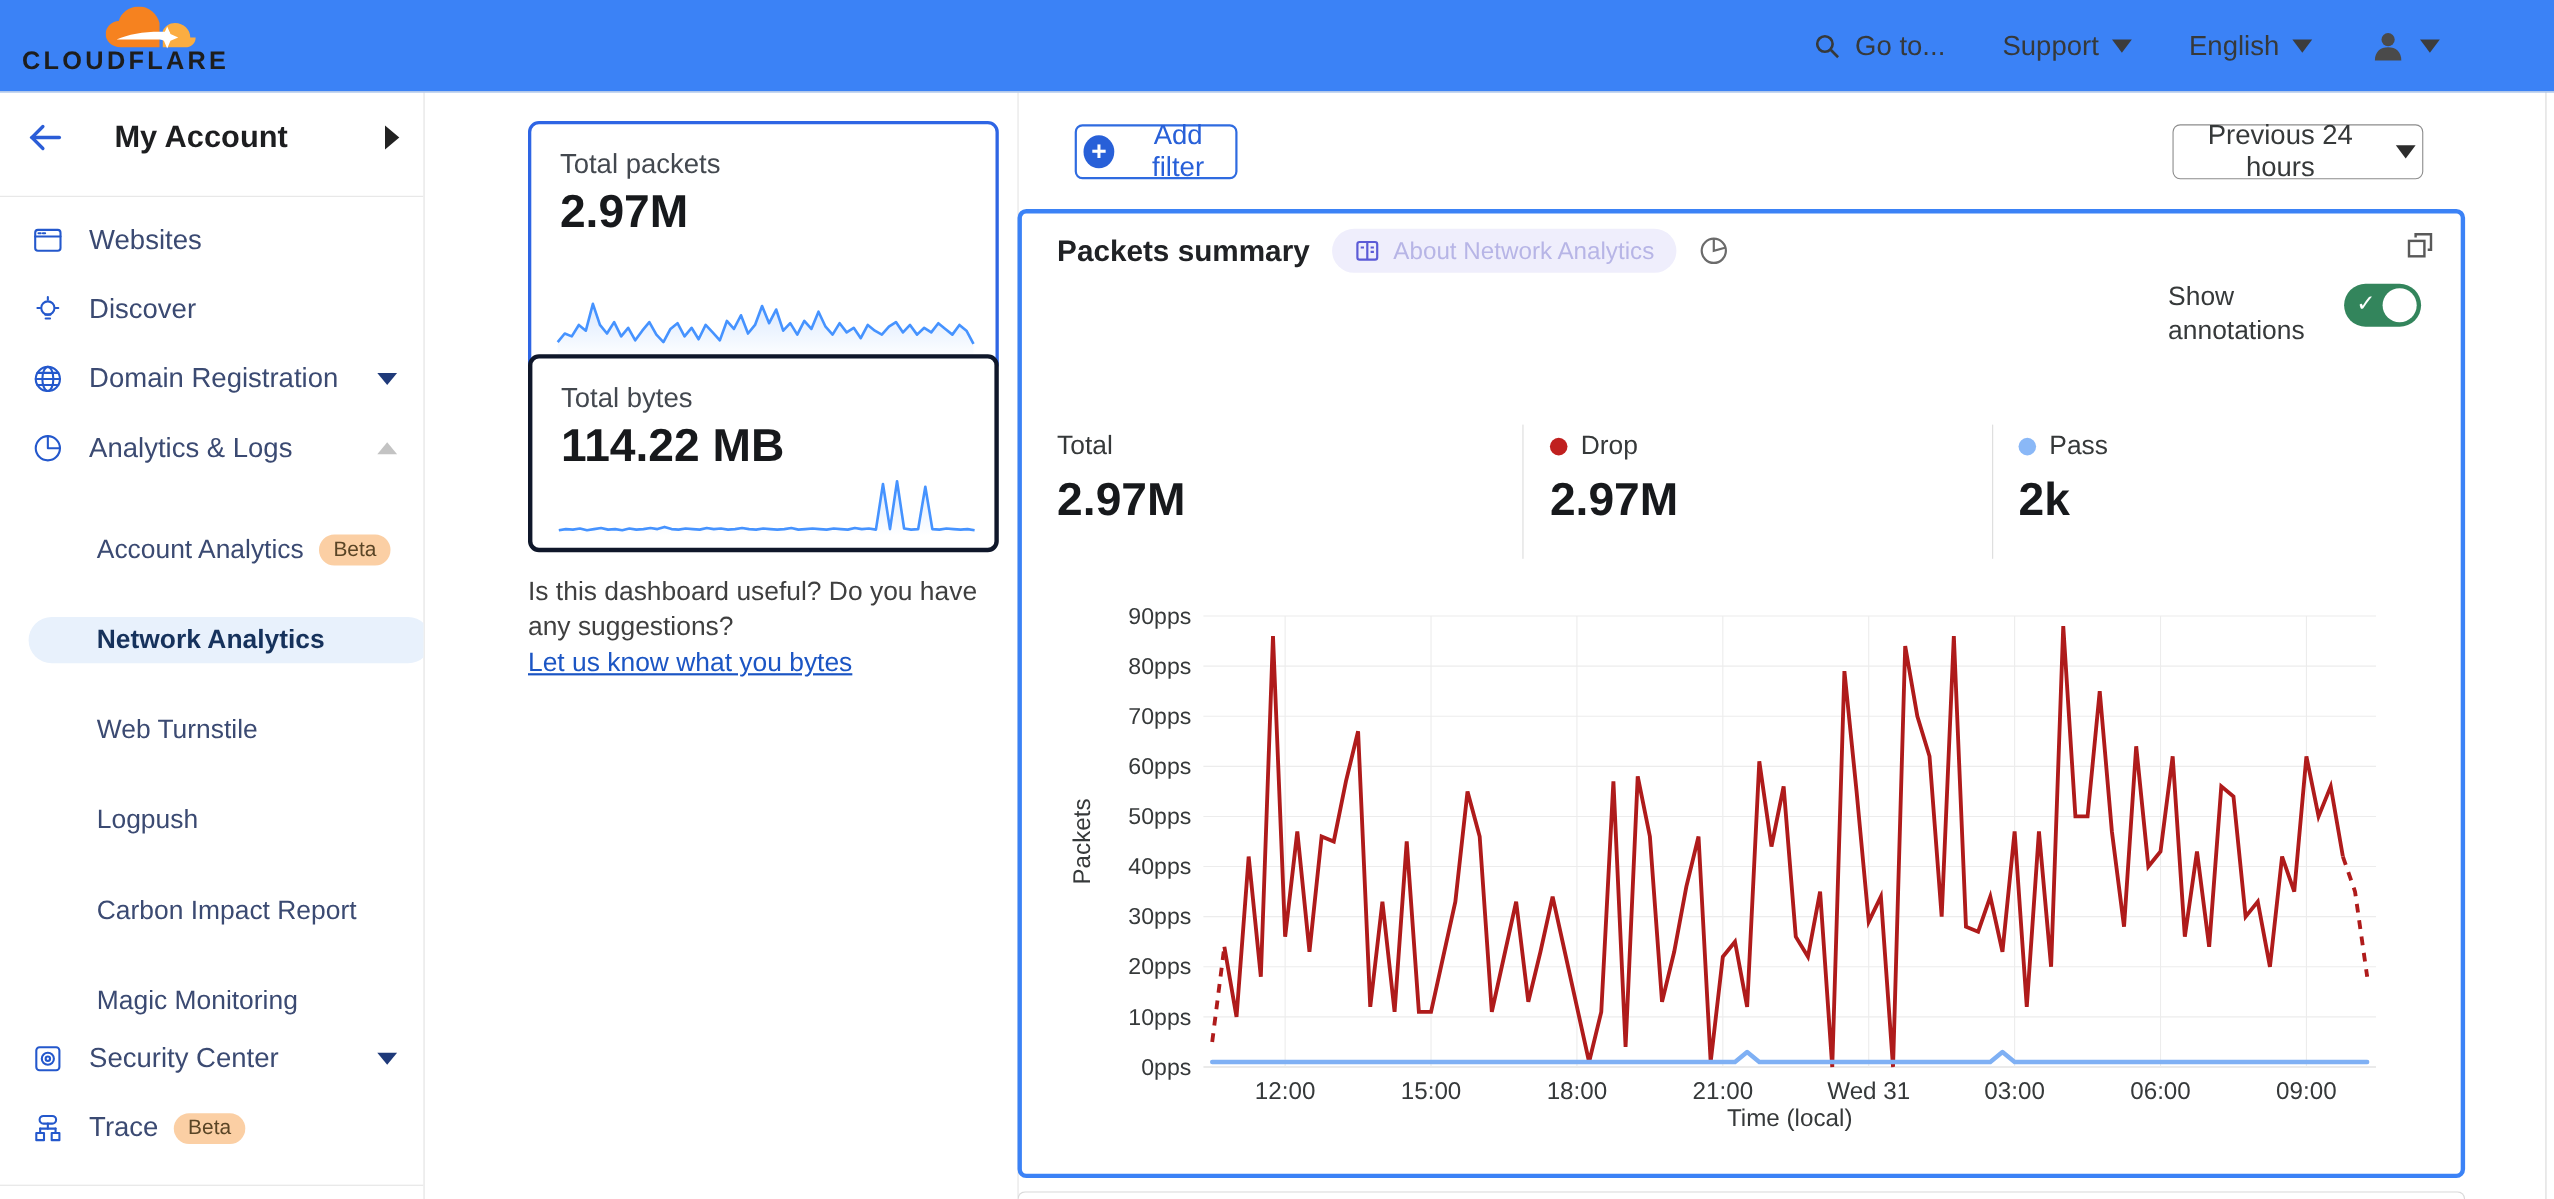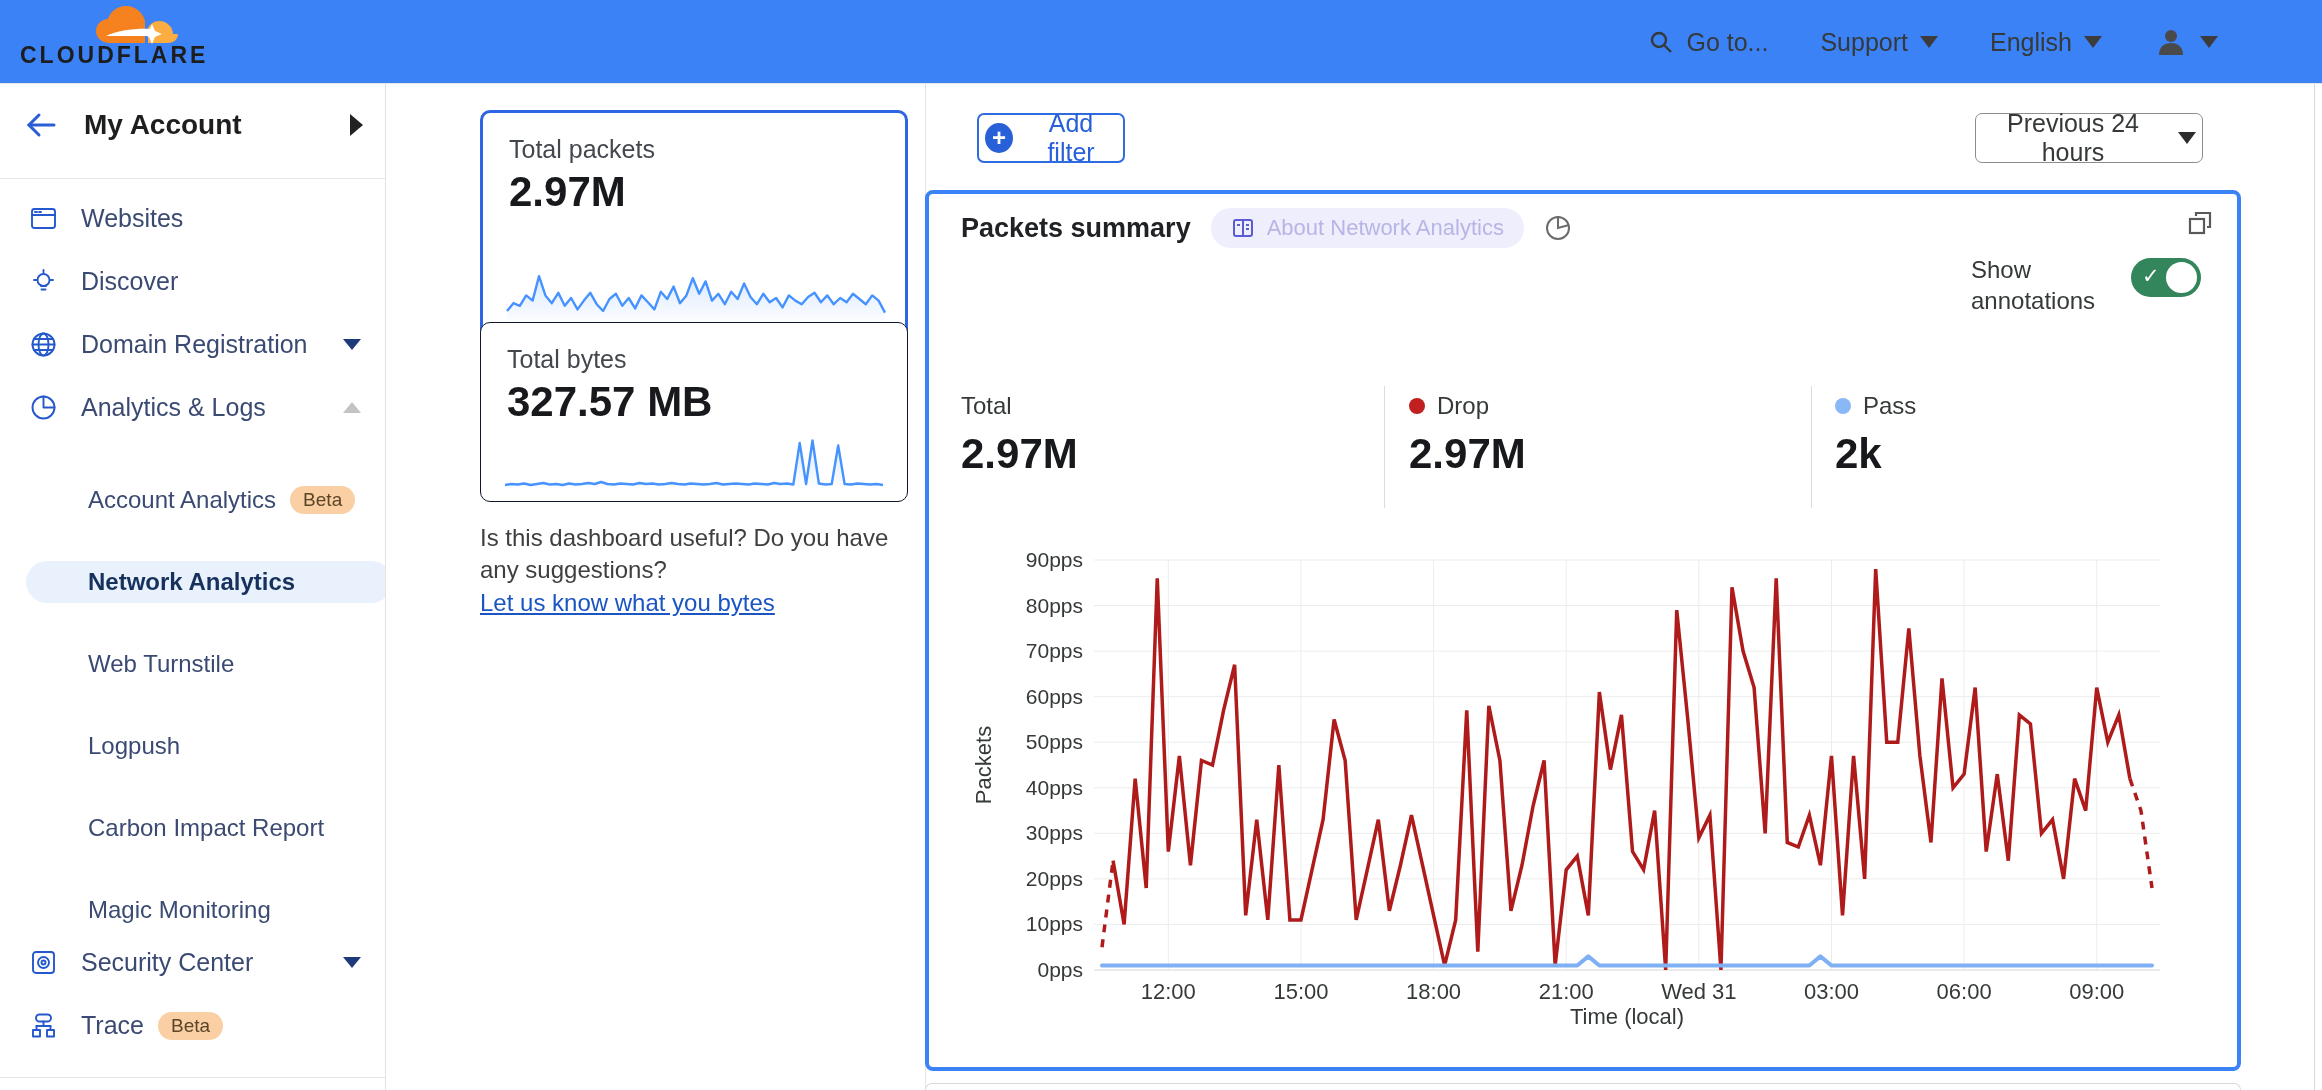--- a/index.html
+++ b/index.html
@@ -10,37 +10,37 @@
   #header{position:absolute;left:0;top:0;width:2322px;height:84px;background:#3b82f6;border-bottom:1px solid #e6e6e6;z-index:20;}
   #logo{position:absolute;left:20px;top:6px;width:180px;cursor:pointer;}
   #logo .cloud{margin-left:76px;display:block;}
   #logo .logo-text{font-size:23px;font-weight:bold;letter-spacing:3px;color:#1d1d1d;margin-top:-2px;}
   #top-nav{position:absolute;right:104px;top:0;height:84px;display:flex;align-items:center;gap:52px;}
   .nav-item{display:flex;align-items:center;gap:12px;font-size:25px;color:#36393a;cursor:pointer;}
   .caret{width:0;height:0;border-left:9px solid transparent;border-right:9px solid transparent;border-top:12px solid #3c3c3c;display:inline-block;}
 
   
   #sidebar{position:absolute;left:0;top:84px;width:386px;height:1006px;background:#fff;border-right:1px solid #e2e2e2;overflow:hidden;}
-  #acct-row{height:95px;border-bottom:1px solid #e6e6e6;display:flex;align-items:center;padding:0 22px 12px 24px;}
+  #acct-row{height:95px;border-bottom:1px solid #e6e6e6;display:flex;align-items:center;padding:0 22px 12px 24px;gap:20px;}
   #acct-row .back{color:#2b5dd7;margin-right:26px;display:flex;cursor:pointer;}
   #acct-row .acct-title{font-size:28px;font-weight:bold;color:#1d1e20;flex:1;}
   #acct-row .fwd{width:0;height:0;border-top:11px solid transparent;border-bottom:11px solid transparent;border-left:13px solid #222;cursor:pointer;}
   #side-nav{padding-top:8px;}
   .side-item{height:63px;display:flex;align-items:center;padding:0 24px 0 30px;cursor:pointer;}
   .side-item .ic{width:27px;height:27px;margin-right:24px;flex:0 0 27px;display:flex;}
   .side-item .lbl{font-size:25px;color:#3b4a72;flex:1;}
   .side-sub{height:42px;display:flex;align-items:center;padding-left:88px;font-size:24px;color:#3b4a72;cursor:pointer;margin-top:40px;}
   .side-sub.active{background:#e8f1fc;border-radius:26px;margin-left:26px;padding-left:62px;width:366px;font-weight:bold;color:#16325c;}
   .beta{background:#fbcfa4;color:#5a4526;font-size:19px;padding:3px 13px;border-radius:14px;margin-left:14px;}
   .side-div{height:1px;background:#e4e4e4;margin:20px 0;}
   .chev-down{width:0;height:0;border-left:9px solid transparent;border-right:9px solid transparent;border-top:11px solid #1f3a7a;}
   .chev-up{width:0;height:0;border-left:9px solid transparent;border-right:9px solid transparent;border-bottom:11px solid #c3c3c3;}
 
   
-  .mini-card{position:absolute;left:480px;width:428px;background:#fff;border:1px solid #0f172a;border-radius:10px;cursor:pointer;}
+  .mini-card{position:absolute;left:480px;width:428px;background:#fff;border:4px solid #0f172a;border-radius:10px;cursor:pointer;}
   #card0{top:110px;height:230px;border:3px solid #2e65e4;}
   #card1{top:322px;height:180px;}
   .mini-card .ct{font-size:25px;color:#43484f;margin:22px 0 0 26px;}
   .mini-card .cv{font-size:42px;font-weight:bold;color:#17191c;margin:4px 0 0 26px;}
   .mini-card svg{position:absolute;left:22px;bottom:10px;}
   #feedback{position:absolute;left:480px;top:522px;width:440px;font-size:24px;line-height:32px;color:#3f3f3f;}
   #feedback a{color:#1b55c4;text-decoration:underline;cursor:pointer;display:inline-block;margin-top:1px;}
 
   
   #content-border{position:absolute;left:925px;top:84px;width:1px;height:1006px;background:#e4e4e4;}
@@ -274,21 +274,21 @@
           <stop offset="0%" stop-color="#4693ff" stop-opacity="0.2"></stop>
           <stop offset="100%" stop-color="#4693ff" stop-opacity="0"></stop>
         </linearGradient>
       </defs>
       <path d="M2.0 44.0 L8.4 36.2 L14.8 38.8 L21.2 28.4 L27.6 33.6 L34.0 9.2 L40.4 28.4 L46.8 36.2 L53.3 25.8 L59.7 38.8 L66.1 31.0 L72.5 42.4 L78.9 33.6 L85.3 25.8 L91.7 37.2 L98.1 44.0 L104.5 32.0 L110.9 26.8 L117.3 38.8 L123.7 31.0 L130.1 41.4 L136.5 28.4 L142.9 35.2 L149.4 42.4 L155.8 24.8 L162.2 32.0 L168.6 19.6 L175.0 36.2 L181.4 28.4 L187.8 11.2 L194.2 26.8 L200.6 14.4 L207.0 33.6 L213.4 26.8 L219.8 37.2 L226.2 24.8 L232.6 32.0 L239.1 16.4 L245.5 30.0 L251.9 37.2 L258.3 26.8 L264.7 35.2 L271.1 31.0 L277.5 40.4 L283.9 28.4 L290.3 33.6 L296.7 37.2 L303.1 30.0 L309.5 25.8 L315.9 35.2 L322.3 28.4 L328.7 37.2 L335.2 31.0 L341.6 35.2 L348.0 26.8 L354.4 32.0 L360.8 37.2 L367.2 28.4 L373.6 33.6 L380.0 45.6 L380 59 L2 59 Z" fill="url(#g0)" stroke="none"></path>
       <path d="M2.0 44.0 L8.4 36.2 L14.8 38.8 L21.2 28.4 L27.6 33.6 L34.0 9.2 L40.4 28.4 L46.8 36.2 L53.3 25.8 L59.7 38.8 L66.1 31.0 L72.5 42.4 L78.9 33.6 L85.3 25.8 L91.7 37.2 L98.1 44.0 L104.5 32.0 L110.9 26.8 L117.3 38.8 L123.7 31.0 L130.1 41.4 L136.5 28.4 L142.9 35.2 L149.4 42.4 L155.8 24.8 L162.2 32.0 L168.6 19.6 L175.0 36.2 L181.4 28.4 L187.8 11.2 L194.2 26.8 L200.6 14.4 L207.0 33.6 L213.4 26.8 L219.8 37.2 L226.2 24.8 L232.6 32.0 L239.1 16.4 L245.5 30.0 L251.9 37.2 L258.3 26.8 L264.7 35.2 L271.1 31.0 L277.5 40.4 L283.9 28.4 L290.3 33.6 L296.7 37.2 L303.1 30.0 L309.5 25.8 L315.9 35.2 L322.3 28.4 L328.7 37.2 L335.2 31.0 L341.6 35.2 L348.0 26.8 L354.4 32.0 L360.8 37.2 L367.2 28.4 L373.6 33.6 L380.0 45.6 " fill="none" stroke="#4693ff" stroke-width="2.4" stroke-linejoin="round"></path>
     </svg>
 </div>
 <div class="mini-card" id="card1">
   <div class="ct">Total bytes</div>
-  <div class="cv">327.57 MB</div>
+  <div class="cv">114.22 MB</div>
   <svg id="spark1" width="382" height="58">
       <defs>
         <linearGradient id="g1" x1="0" y1="0" x2="0" y2="1">
           <stop offset="0%" stop-color="#4693ff" stop-opacity="0.2"></stop>
           <stop offset="100%" stop-color="#4693ff" stop-opacity="0"></stop>
         </linearGradient>
       </defs>
       <path d="M2.0 52.0 L8.4 51.0 L14.8 51.5 L21.2 50.5 L27.6 52.0 L34.0 51.0 L40.4 50.0 L46.8 51.5 L53.3 51.0 L59.7 52.0 L66.1 50.5 L72.5 51.5 L78.9 51.0 L85.3 50.0 L91.7 51.0 L98.1 49.0 L104.5 51.0 L110.9 51.5 L117.3 50.5 L123.7 51.0 L130.1 51.5 L136.5 50.0 L142.9 51.0 L149.4 50.5 L155.8 51.5 L162.2 51.0 L168.6 50.0 L175.0 51.0 L181.4 51.5 L187.8 50.5 L194.2 51.0 L200.6 51.5 L207.0 51.0 L213.4 50.0 L219.8 51.5 L226.2 51.0 L232.6 50.5 L239.1 51.0 L245.5 51.5 L251.9 50.5 L258.3 51.0 L264.7 51.5 L271.1 50.0 L277.5 51.0 L283.9 50.5 L290.3 51.5 L296.7 10.0 L303.1 51.0 L309.5 7.5 L315.9 50.5 L322.3 51.5 L328.7 51.0 L335.2 12.5 L341.6 51.0 L348.0 51.5 L354.4 50.5 L360.8 51.0 L367.2 51.5 L373.6 51.0 L380.0 52.0 L380 57 L2 57 Z" fill="url(#g1)" stroke="none"></path>
       <path d="M2.0 52.0 L8.4 51.0 L14.8 51.5 L21.2 50.5 L27.6 52.0 L34.0 51.0 L40.4 50.0 L46.8 51.5 L53.3 51.0 L59.7 52.0 L66.1 50.5 L72.5 51.5 L78.9 51.0 L85.3 50.0 L91.7 51.0 L98.1 49.0 L104.5 51.0 L110.9 51.5 L117.3 50.5 L123.7 51.0 L130.1 51.5 L136.5 50.0 L142.9 51.0 L149.4 50.5 L155.8 51.5 L162.2 51.0 L168.6 50.0 L175.0 51.0 L181.4 51.5 L187.8 50.5 L194.2 51.0 L200.6 51.5 L207.0 51.0 L213.4 50.0 L219.8 51.5 L226.2 51.0 L232.6 50.5 L239.1 51.0 L245.5 51.5 L251.9 50.5 L258.3 51.0 L264.7 51.5 L271.1 50.0 L277.5 51.0 L283.9 50.5 L290.3 51.5 L296.7 10.0 L303.1 51.0 L309.5 7.5 L315.9 50.5 L322.3 51.5 L328.7 51.0 L335.2 12.5 L341.6 51.0 L348.0 51.5 L354.4 50.5 L360.8 51.0 L367.2 51.5 L373.6 51.0 L380.0 52.0 " fill="none" stroke="#4693ff" stroke-width="2.4" stroke-linejoin="round"></path>
     </svg>

